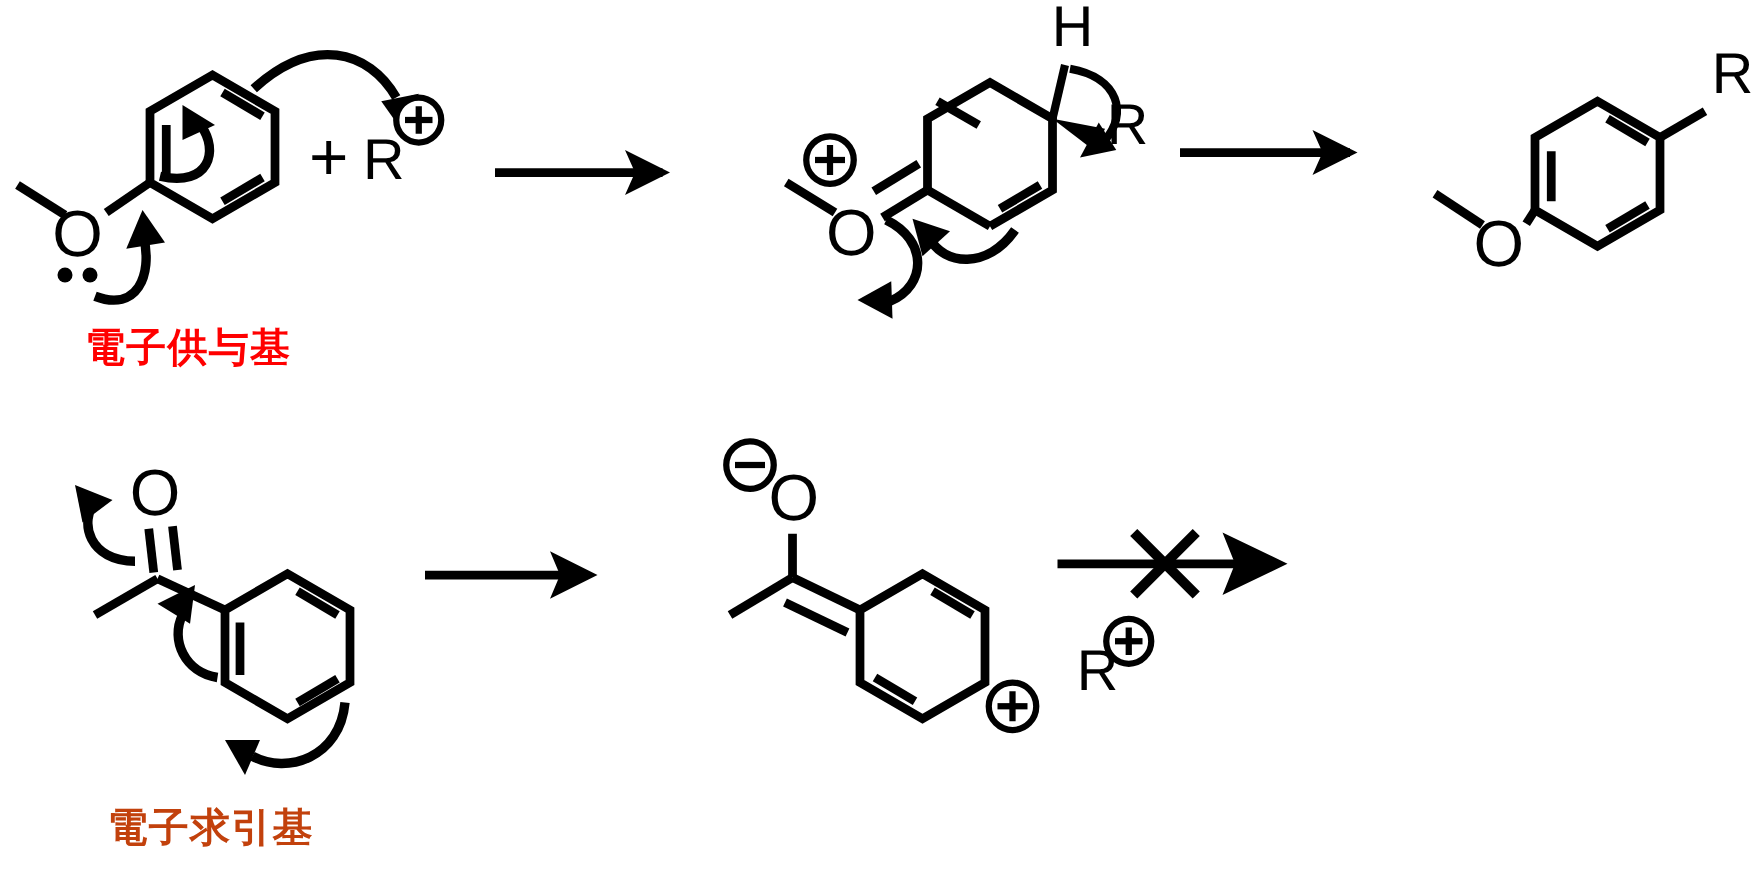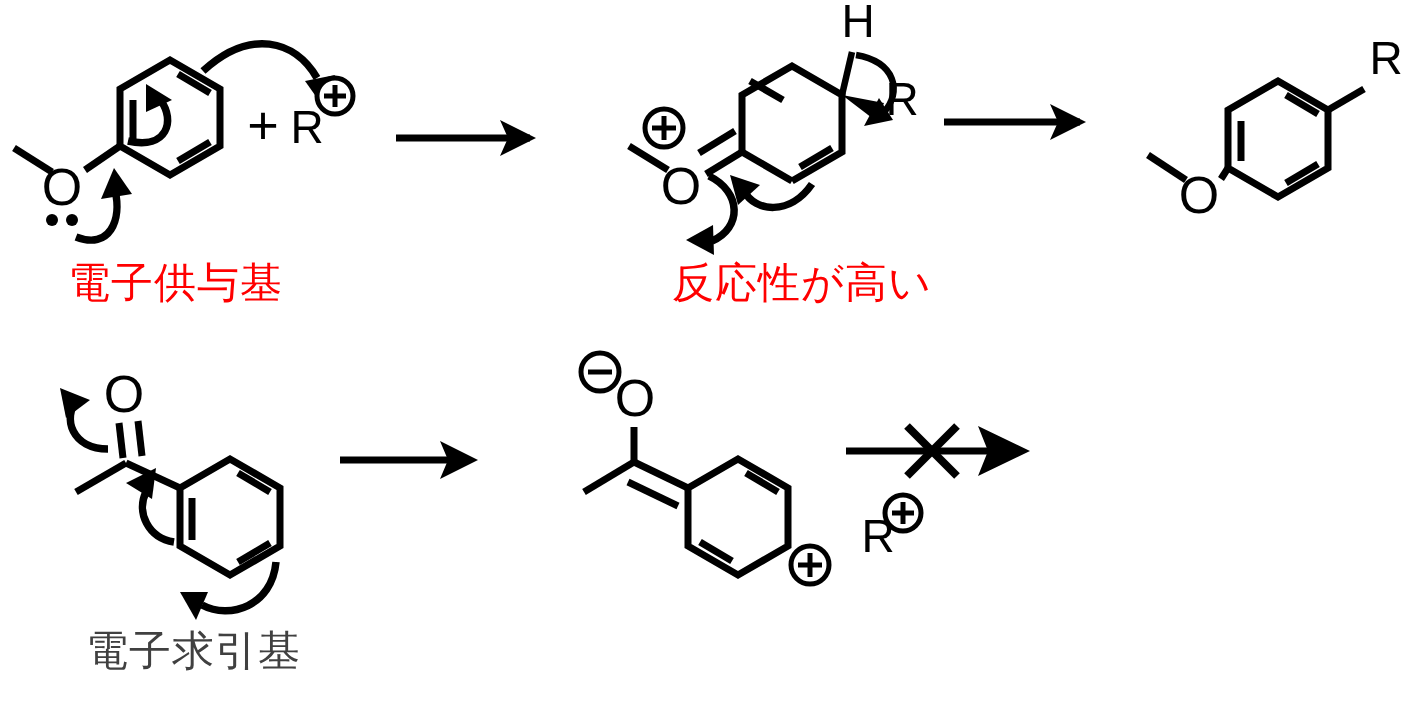--- a/index.html
+++ b/index.html
@@ -108,28 +108,28 @@
     fill: #000000;
     stroke: none;
   }
   .wedge {
     fill: #000000;
     stroke: none;
   }
   .caption {
     position: absolute;
     font-family: "Liberation Sans", sans-serif;
-    font-weight: 400;
-    font-size: 42px;
+    font-weight: 700;
+    font-size: 32px;
     letter-spacing: 1px;
     white-space: nowrap;
     line-height: 1;
   }
   .caption-red { color: #FF0000; }
-  .caption-blue { color: #404040; }
+  .caption-blue { color: #c2410c; margin-top: 16px; }
 </style>
 </head>
 <body>
 
 <div id="scene">
 
   <svg viewBox="0 0 1408 701" xmlns="http://www.w3.org/2000/svg">
 
     <g>
 
@@ -299,18 +299,17 @@
         <circle class="charge-ring" cx="903" cy="513" r="18"></circle>
         <line class="charge-mark" x1="903" y1="502" x2="903" y2="524"></line>
         <line class="charge-mark" x1="892" y1="513" x2="914" y2="513"></line>
       </g>
     </g>
 
   </svg>
 
   <div class="caption caption-red" style="left:68px; top:262px;">電子供与基</div>
 
-  <div class="caption caption-red" style="left:672px; top:262px;">反応性が高い</div>
 
   <div class="caption caption-blue" style="left:86px; top:630px;">電子求引基</div>
 
 
 </div>
 
 </body></html>

